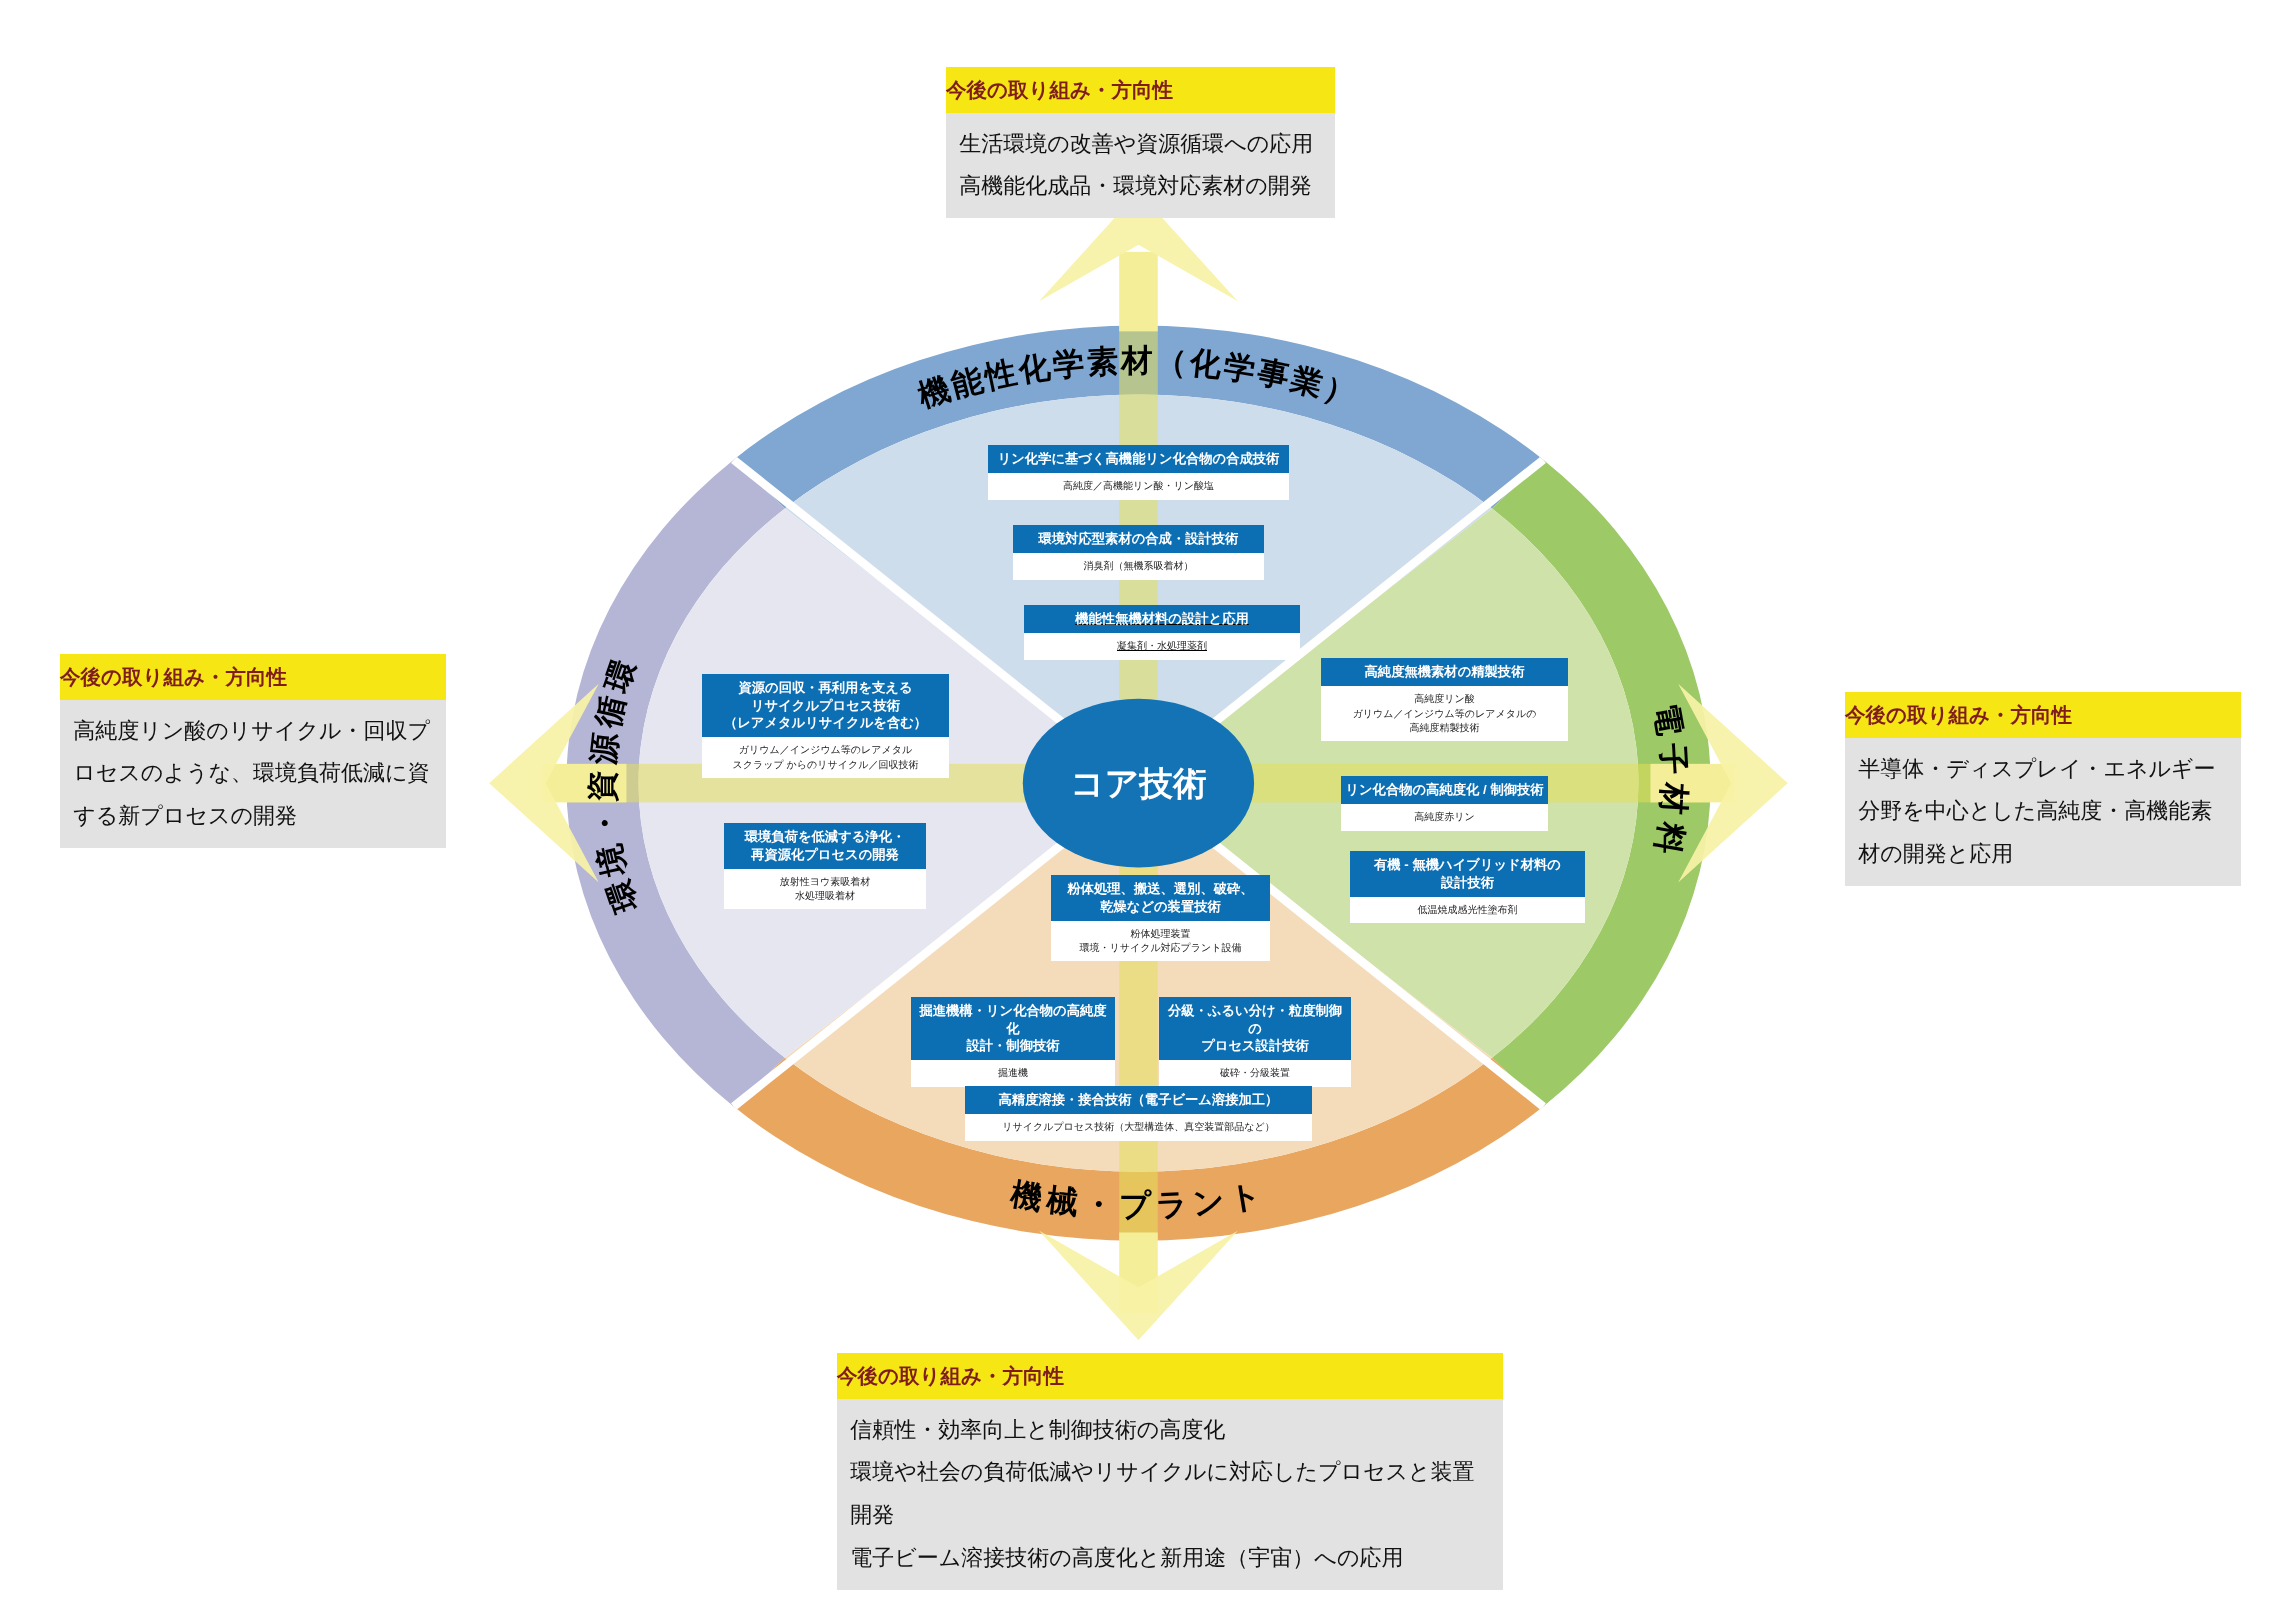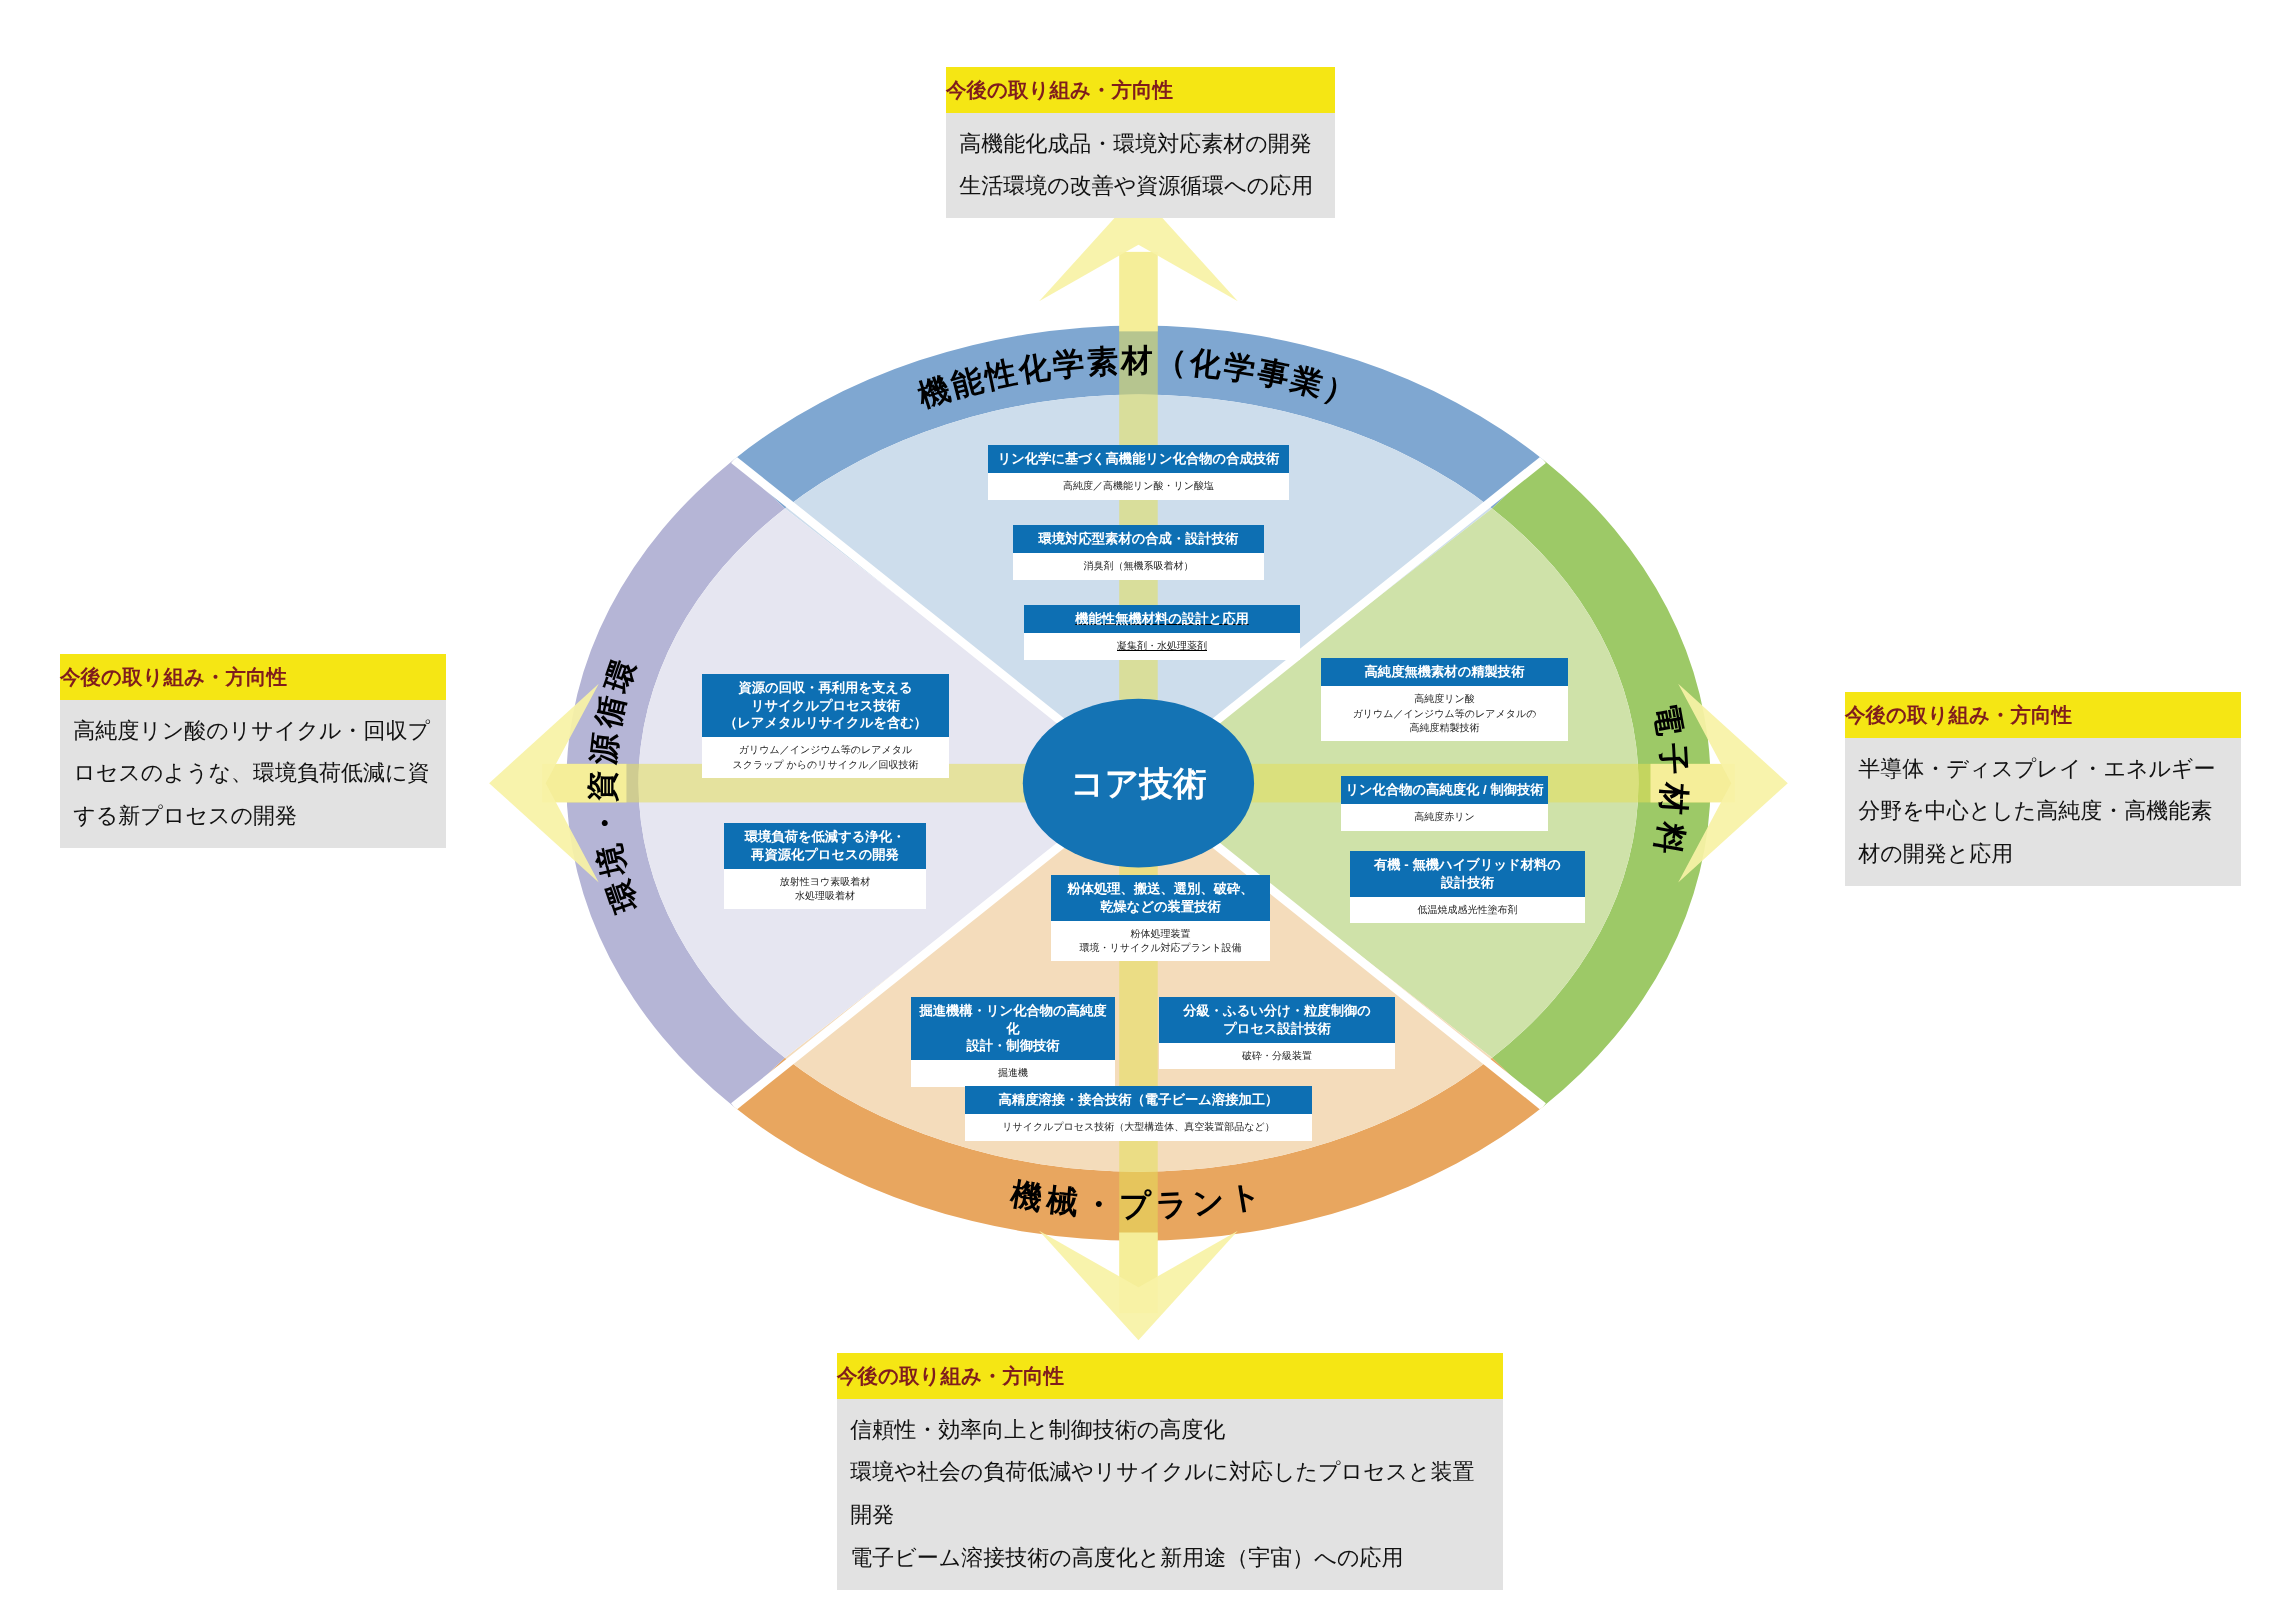--- a/index.html
+++ b/index.html
@@ -148,35 +148,35 @@
   <div class="hd">粉体処理、搬送、選別、破砕、
 乾燥などの装置技術</div>
   <div class="bd">粉体処理装置
 環境・リサイクル対応プラント設備</div>
 </div>
 <div class="tbox" style="left:911px;top:997px;width:204px;">
   <div class="hd">掘進機構・リン化合物の高純度化
 設計・制御技術</div>
   <div class="bd">掘進機</div>
 </div>
-<div class="tbox" style="left:1159px;top:997px;width:236px;">
+<div class="tbox" style="left:1159px;top:997px;width:192px;">
   <div class="hd">分級・ふるい分け・粒度制御の
 プロセス設計技術</div>
   <div class="bd">破砕・分級装置</div>
 </div>
 <div class="tbox" style="left:965px;top:1086px;width:347px;">
   <div class="hd">高精度溶接・接合技術（電子ビーム溶接加工）</div>
   <div class="bd">リサイクルプロセス技術（大型構造体、真空装置部品など）</div>
 </div>
 
 <div class="ibox" style="left:946px;top:67px;width:389px;">
   <div class="ihd">今後の取り組み・方向性</div>
   <div class="ibd">
+    <div class="ln">生活環境の改善や資源循環への応用</div>
     <div class="ln">高機能化成品・環境対応素材の開発</div>
-    <div class="ln">生活環境の改善や資源循環への応用</div>
   </div>
 </div>
 
 <div class="ibox" style="left:60px;top:654px;width:386px;">
   <div class="ihd">今後の取り組み・方向性</div>
   <div class="ibd">
     <div class="ln">高純度リン酸のリサイクル・回収プロセスのような、環境負荷低減に資する新プロセスの開発</div>
   </div>
 </div>
 

